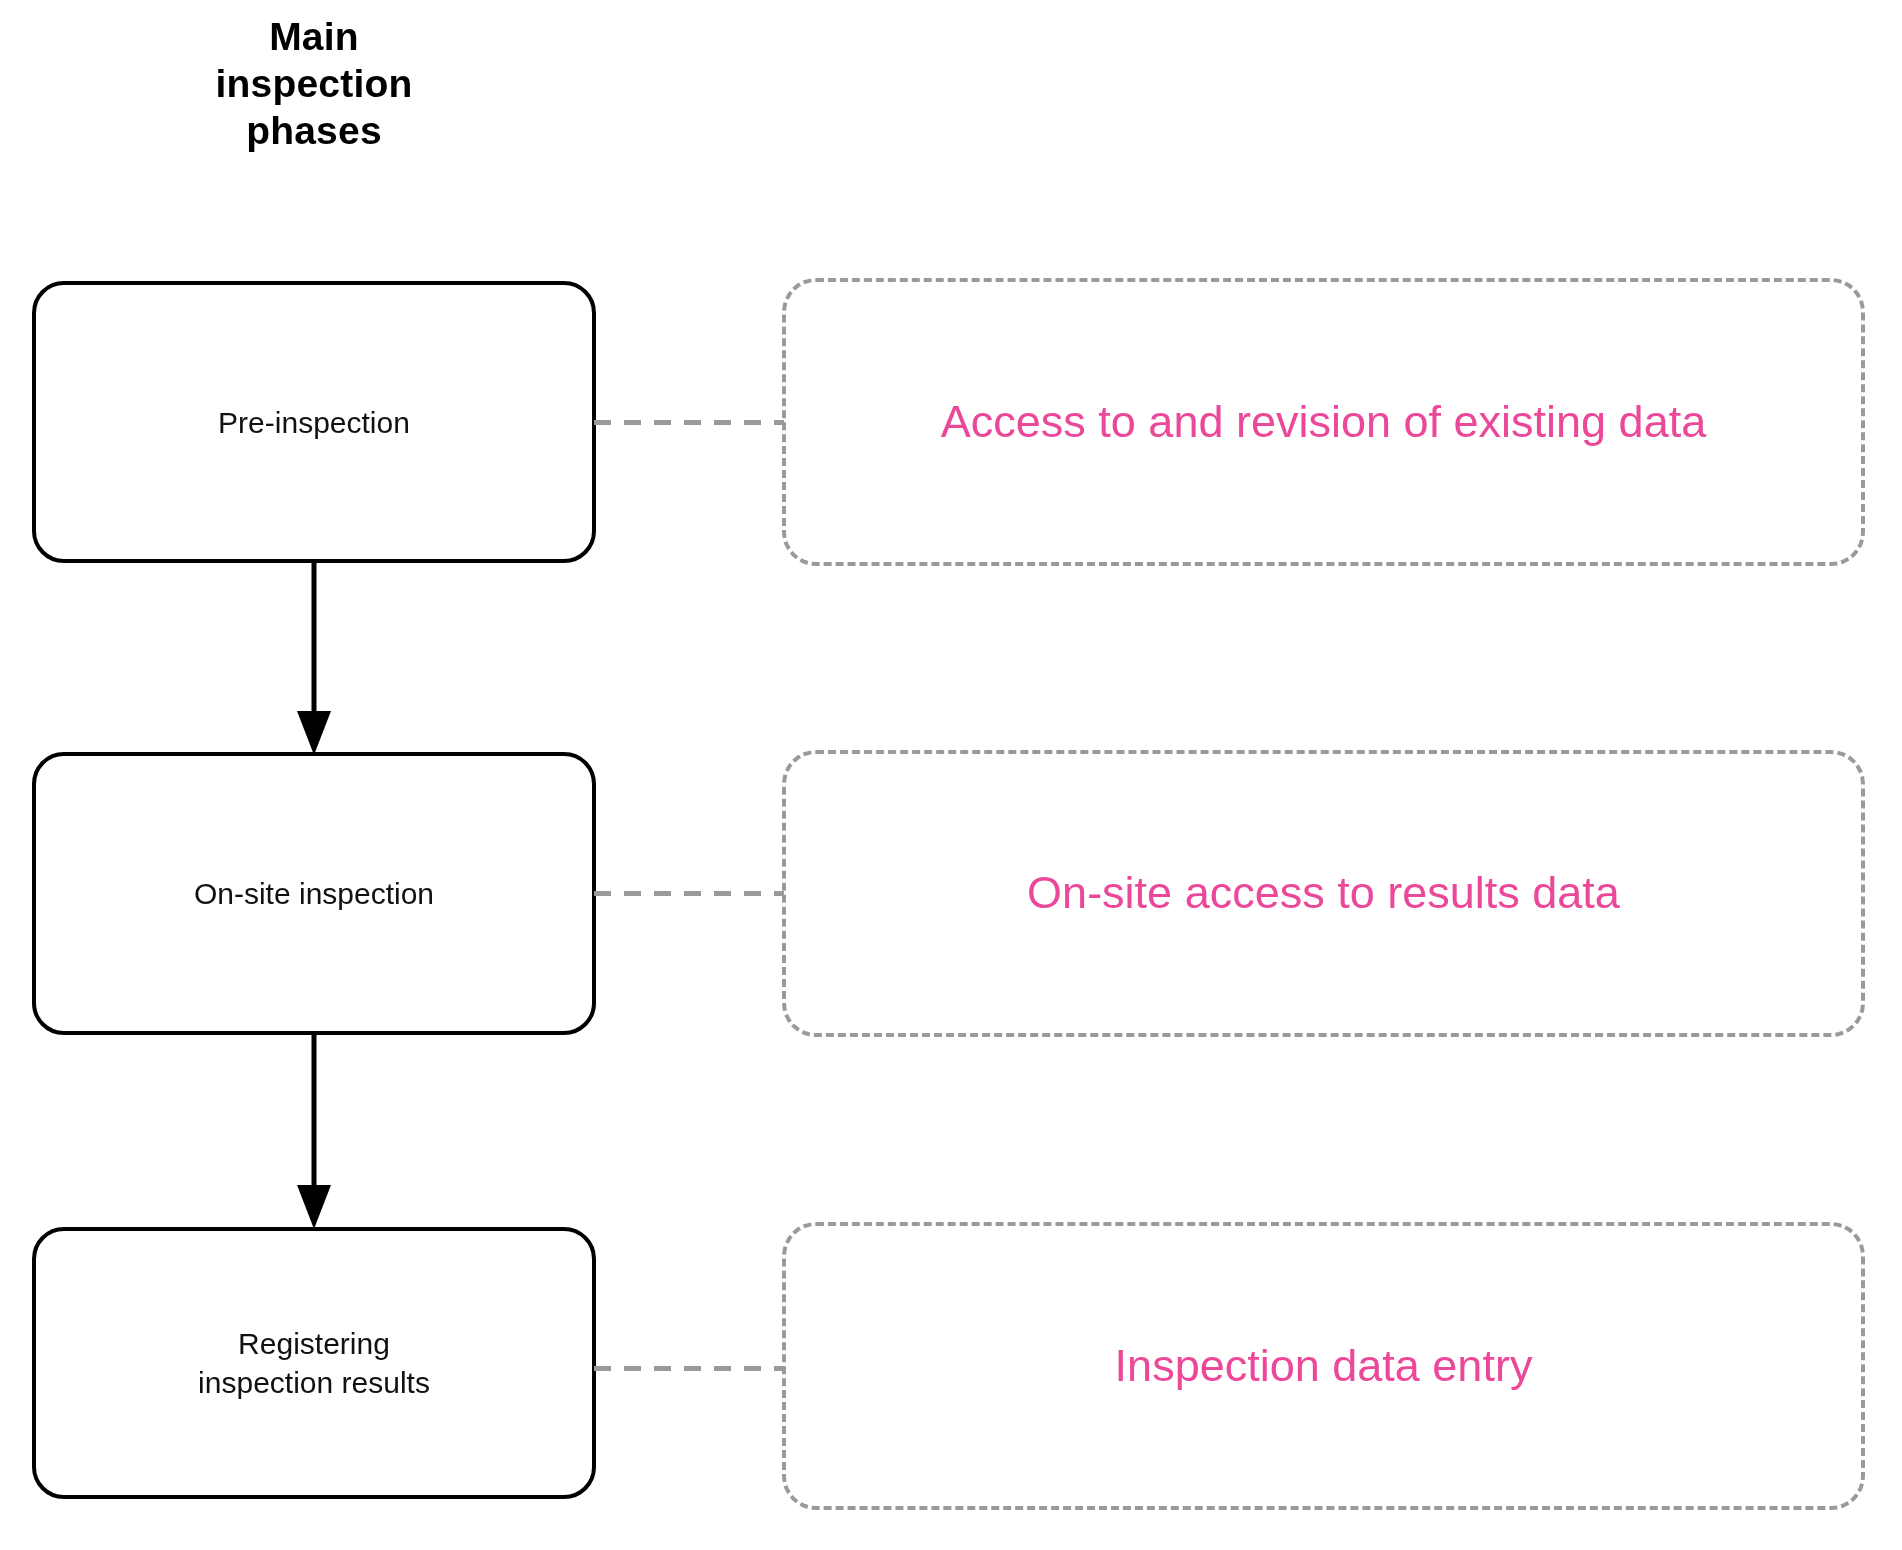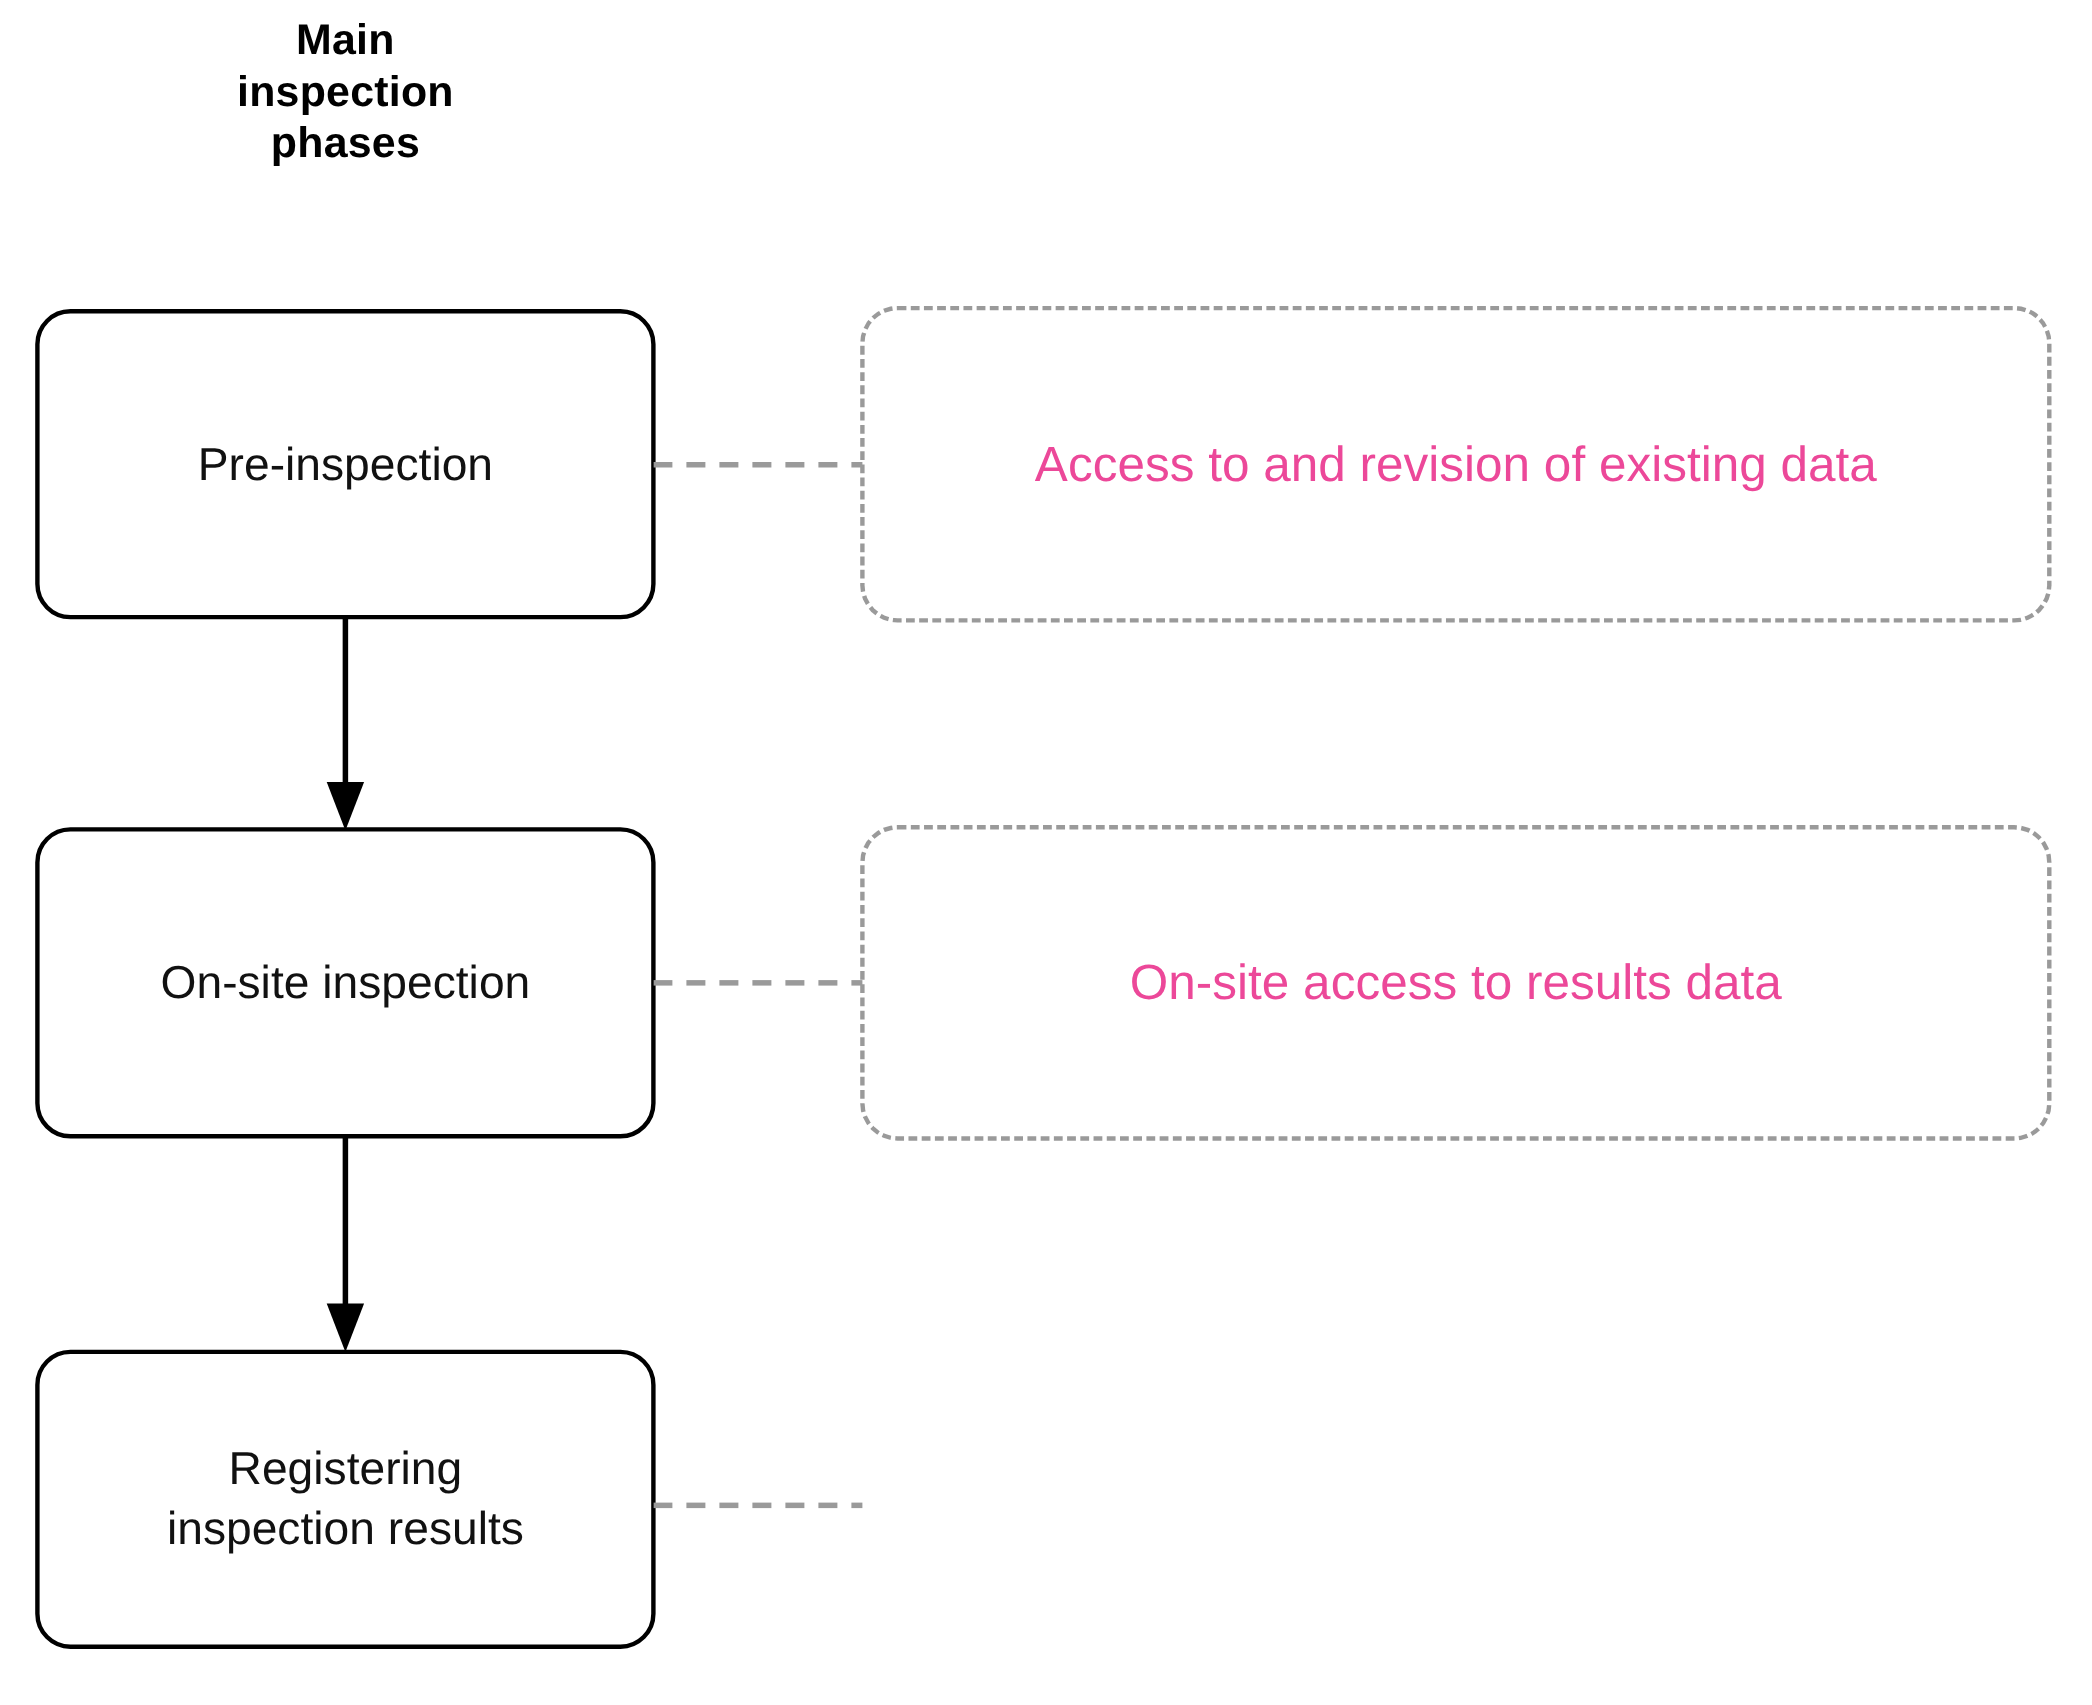--- a/index.html
+++ b/index.html
@@ -49,21 +49,21 @@
     width: 564px;
     box-sizing: border-box;
     border: 4px solid #000000;
     border-radius: 32px;
     background: #ffffff;
     display: flex;
     align-items: center;
     justify-content: center;
   }
   .phase-label {
-    font-size: 42px;
+    font-size: 30px;
     color: #111111;
     text-align: center;
     line-height: 1.30;
     white-space: pre-line;
     padding: 0 14px;
   }
 
   #phase-box-1 { top: 281px; height: 282px; }
   #phase-box-2 { top: 752px; height: 283px; }
   #phase-box-3 { top: 1227px; height: 272px; }
@@ -144,20 +144,23 @@
   </div>
 
   <div class="procedure-box" id="procedure-box-1">
     <span class="procedure-label">Access to and revision of existing data</span>
   </div>
 
   <div class="procedure-box" id="procedure-box-2">
     <span class="procedure-label">On-site access to results data</span>
   </div>
 
+  <div class="procedure-box" id="procedure-box-3">
+    <span class="procedure-label">Inspection data entry</span>
+  </div>
 
   <div class="link-connector" id="connector-1"></div>
   <div class="link-connector" id="connector-2"></div>
   <div class="link-connector" id="connector-3"></div>
 
   <svg class="flow-arrow" id="flow-arrow-1" viewBox="0 0 44 194">
     <line x1="22" y1="0" x2="22" y2="160" stroke="#000000" stroke-width="5"></line>
     <polygon points="22,194 5,150 39,150" fill="#000000"></polygon>
   </svg>
 

